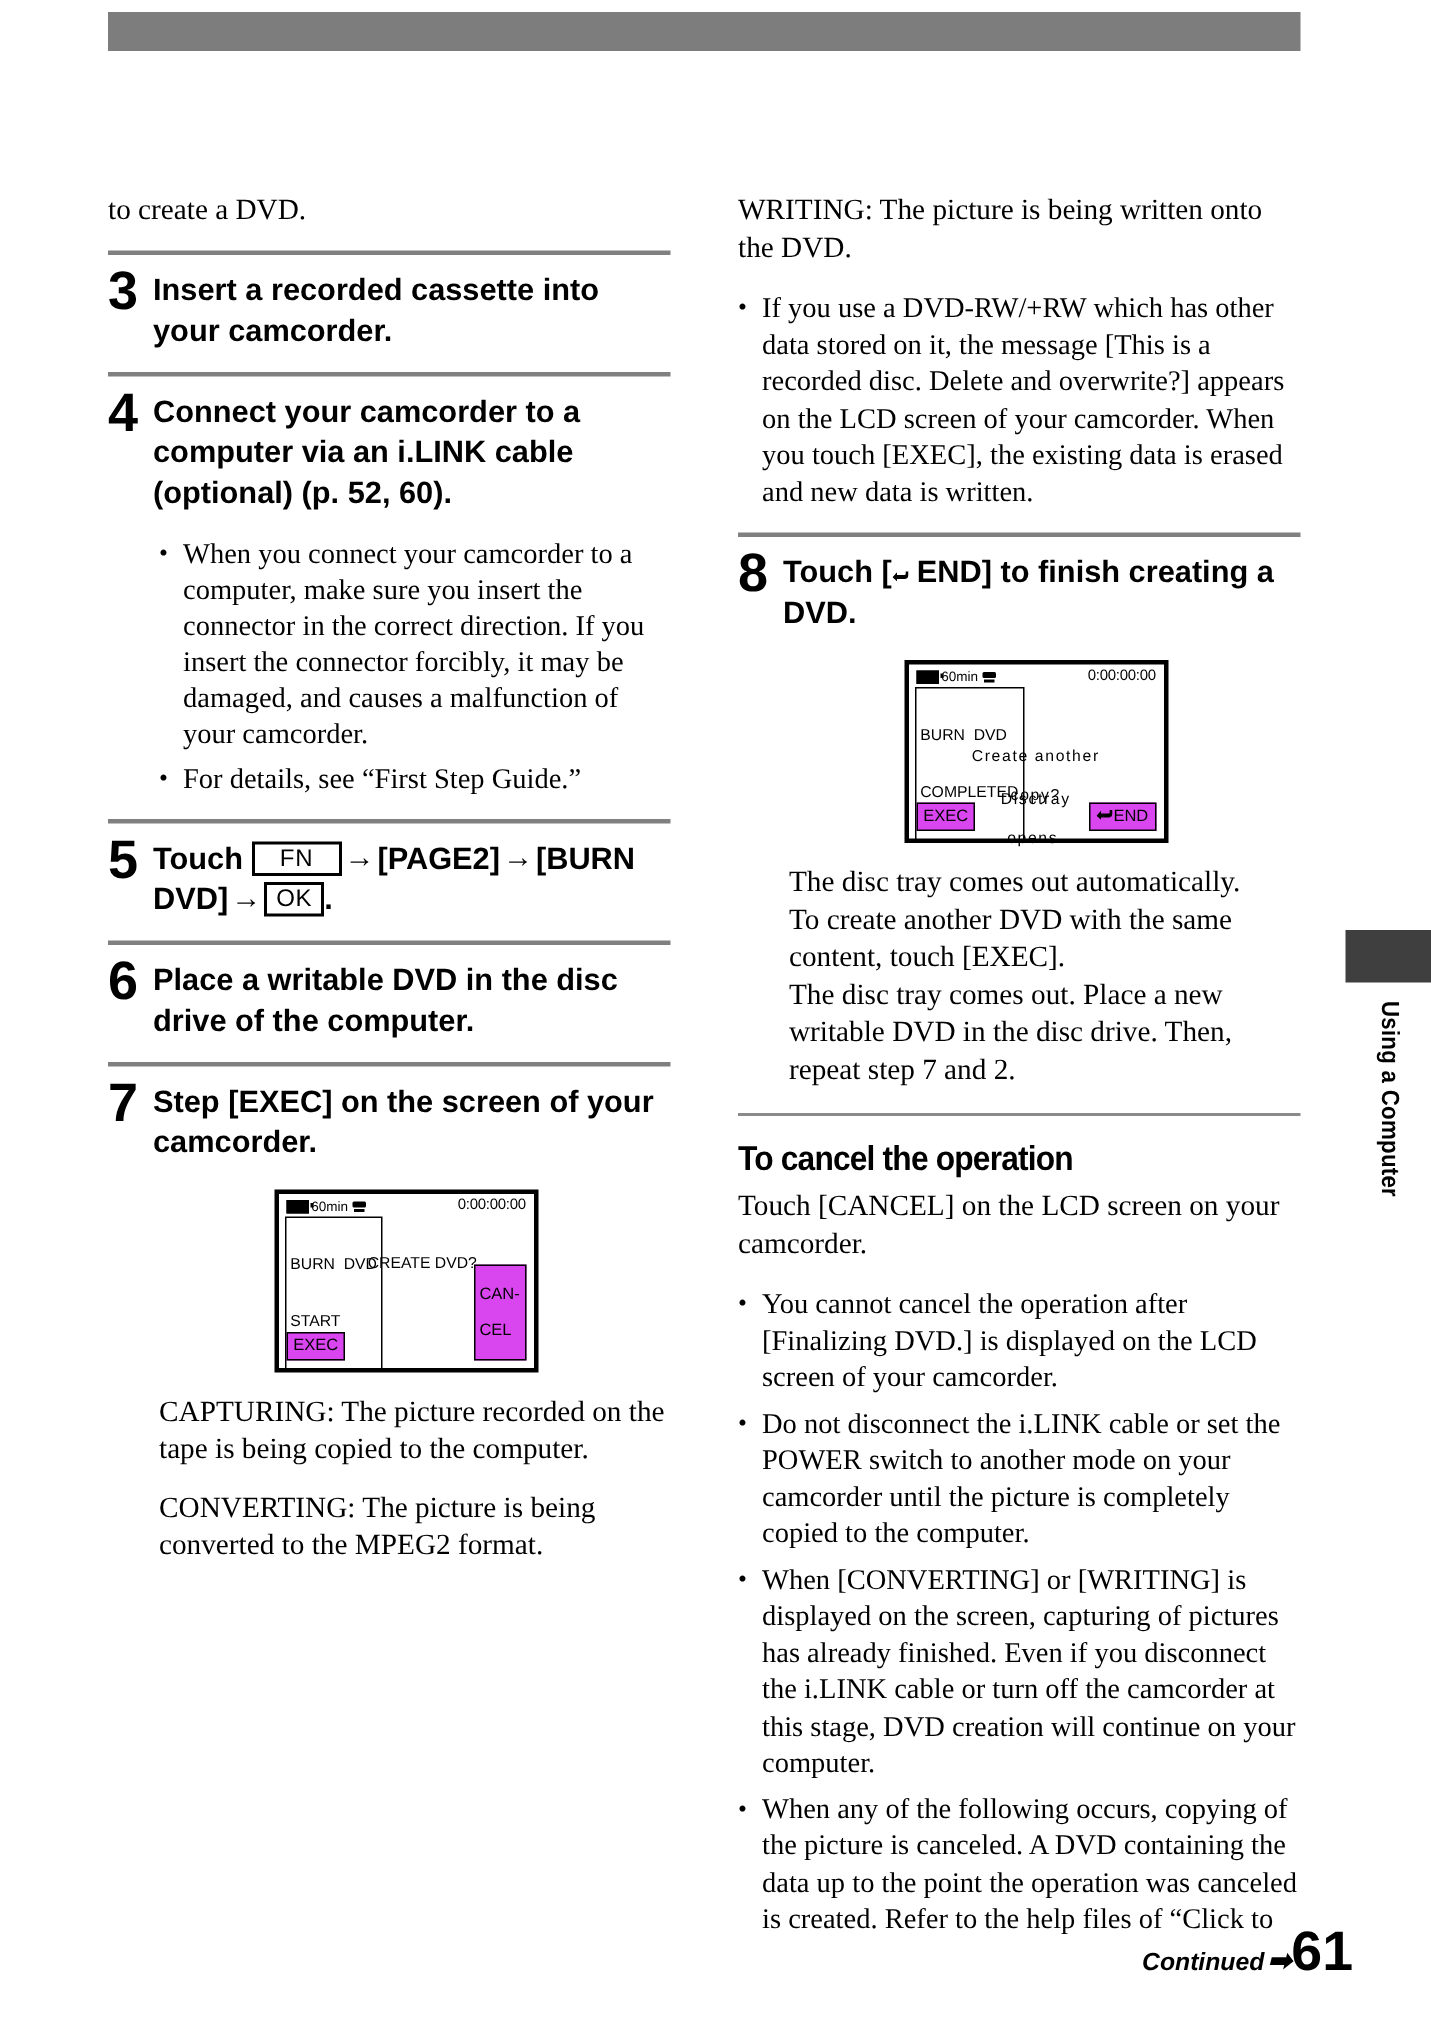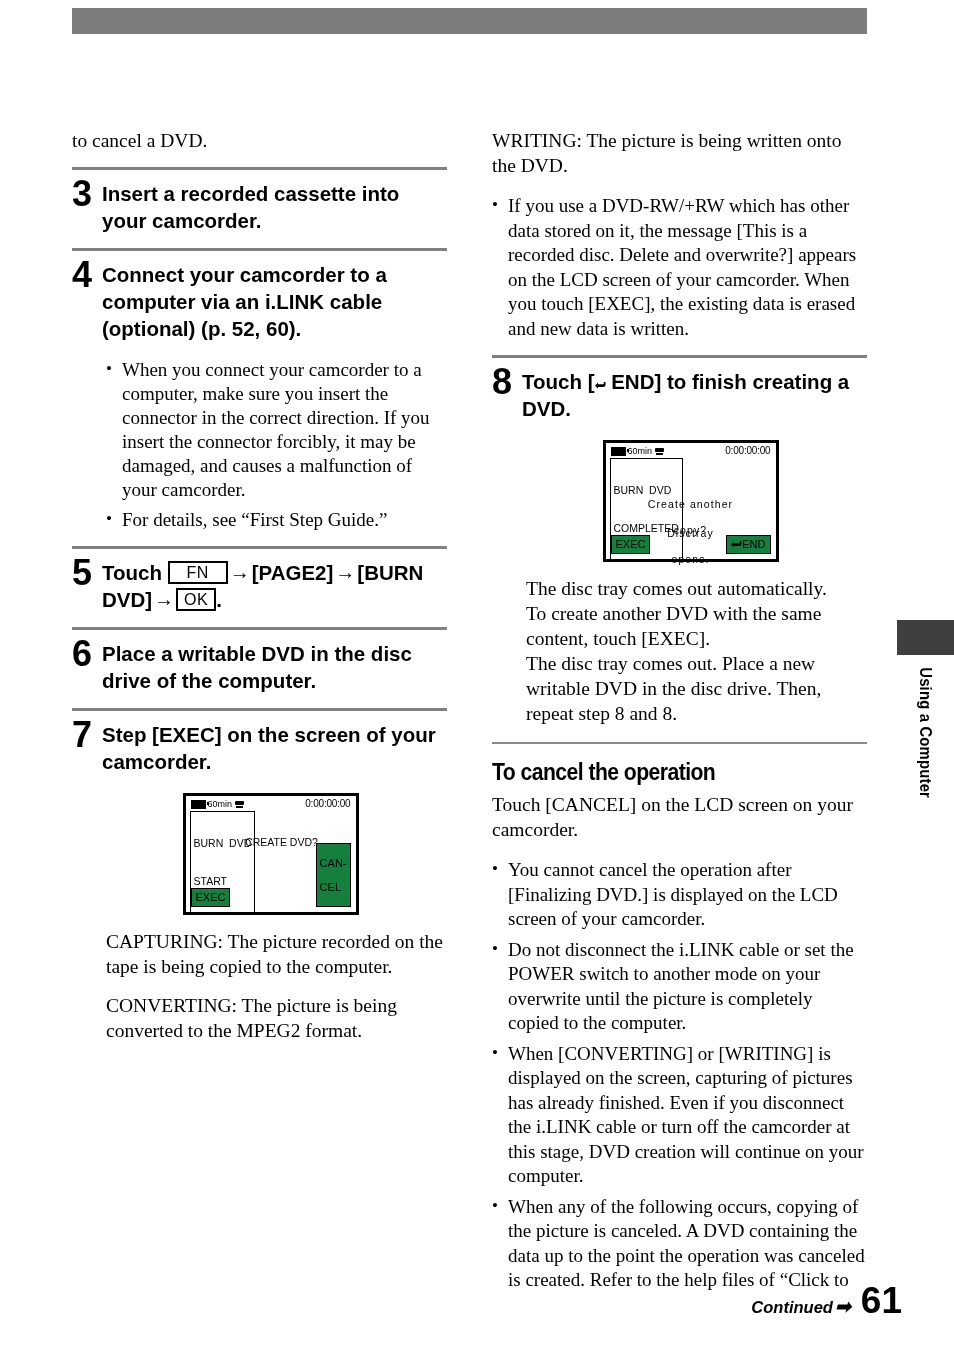--- a/index.html
+++ b/index.html
@@ -222,21 +222,21 @@
   .lcd-msg.m1 { top: 40px; padding-left: 22px; letter-spacing: 0px; }
   .lcd-msg.m2 { top: 42px; letter-spacing: 1.1px; }
   .lcd-msg.m3 { top: 71px; letter-spacing: 1.1px; }
 
   .lcd-btn {
     position: absolute;
     border: 1.6px solid #000;
     font-size: 11px;
     line-height: 13px;
     padding: 2px 4px;
-    background: #15803d;
+    background: #d946ef;
     white-space: pre-line;
   }
   .lcd-btn.left   { left: 5px;  bottom: 5px; }
   .lcd-btn.right  { right: 5px; bottom: 5px; }
   .lcd-btn.cancel { right: 5px; bottom: 5px; padding: 1px 3px; line-height: 12px; }
 
   .ret-arrow {
     display: inline-block;
     width: 11px; height: 10px;
     vertical-align: -1px;
@@ -272,21 +272,20 @@
     white-space: nowrap;
   }
 
   
   .footer {
     position: absolute;
     right: 52px;
     bottom: 38px;
     display: flex;
     align-items: baseline;
-    gap: 10px;
   }
   .continued {
     font-family: "Liberation Sans", sans-serif;
     font-weight: bold;
     font-style: italic;
     font-size: 16.5px;
   }
   .cont-arrow {
     font-size: 19px;
     line-height: 19px;
@@ -300,21 +299,21 @@
     line-height: 37px;
   }
 </style>
 </head>
 <body>
 
 <div class="top-band"></div>
 
 <div class="col col-left">
 
-  <p class="body-text nomargin-left">to cancel a DVD.</p>
+  <p class="body-text nomargin-left">to create a DVD.</p>
 
   <div class="rule"></div>
 
   <div class="step">
     <div class="step-num">3</div>
     <div class="step-title">Insert a recorded cassette into your camcorder.</div>
   </div>
 
   <div class="rule"></div>
 
@@ -416,30 +415,30 @@
       </div>
       <div class="lcd-btn left">EXEC</div>
       <div class="lcd-btn right"><svg class="ret-arrow" viewBox="0 0 22 16">
             <path d="M21 2 v5 a5 5 0 0 1 -5 5 H6 v3 L0 9.5 L6 3 v3.5 h10 a1.6 1.6 0 0 0 1.6 -1.6 V2 Z" fill="#000"></path>
           </svg><span>END</span></div>
     </div>
   </div>
 
   <p class="body-text" style="white-space: pre-line;">The disc tray comes out automatically.
 To create another DVD with the same content, touch [EXEC].
-The disc tray comes out. Place a new writable DVD in the disc drive. Then, repeat step 8 and 8.</p>
+The disc tray comes out. Place a new writable DVD in the disc drive. Then, repeat step 7 and 2.</p>
 
   <div class="rule-thin"></div>
 
   <h2 class="subhead">To cancel the operation</h2>
   <p class="body-text nomargin-left">Touch [CANCEL] on the LCD screen on your camcorder.</p>
 
   <ul class="bullets">
     <li>You cannot cancel the operation after [Finalizing DVD.] is displayed on the LCD screen of your camcorder.</li>
-    <li>Do not disconnect the i.LINK cable or set the POWER switch to another mode on your overwrite until the picture is completely copied to the computer.</li>
+    <li>Do not disconnect the i.LINK cable or set the POWER switch to another mode on your camcorder until the picture is completely copied to the computer.</li>
     <li>When [CONVERTING] or [WRITING] is displayed on the screen, capturing of pictures has already finished. Even if you disconnect the i.LINK cable or turn off the camcorder at this stage, DVD creation will continue on your computer.</li>
     <li>When any of the following occurs, copying of the picture is canceled. A DVD containing the data up to the point the operation was canceled is created. Refer to the help files of “Click to</li>
   </ul>
 </div>
 
 <div class="side-tab-block"></div>
 <div class="side-tab-text">
   <span>Using a Computer</span>
 </div>
 

